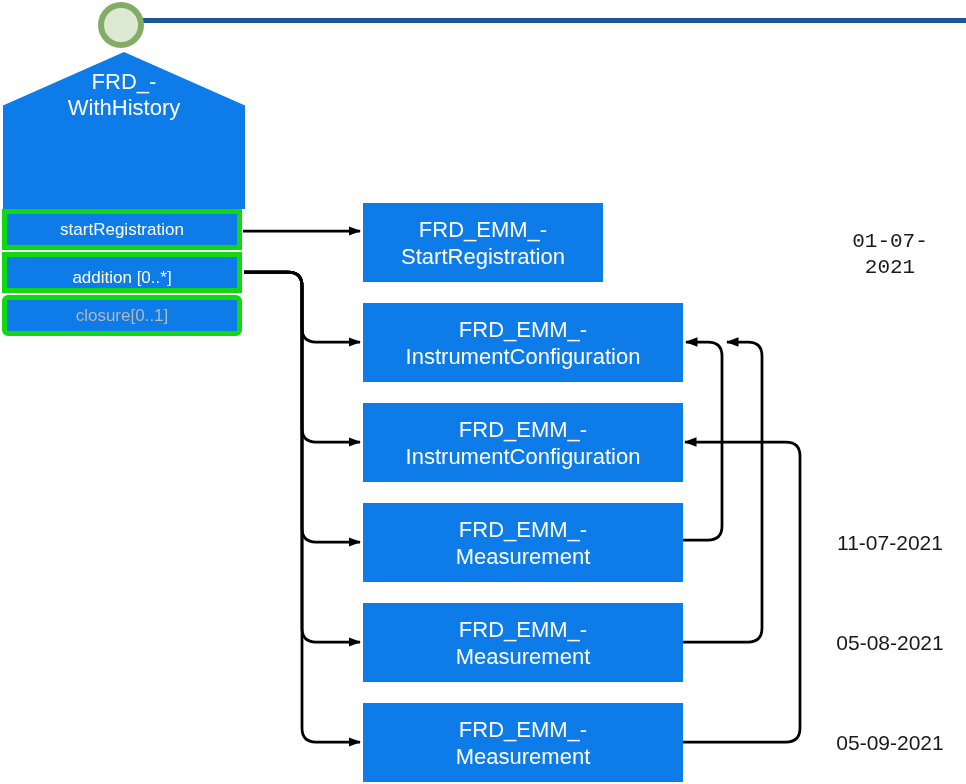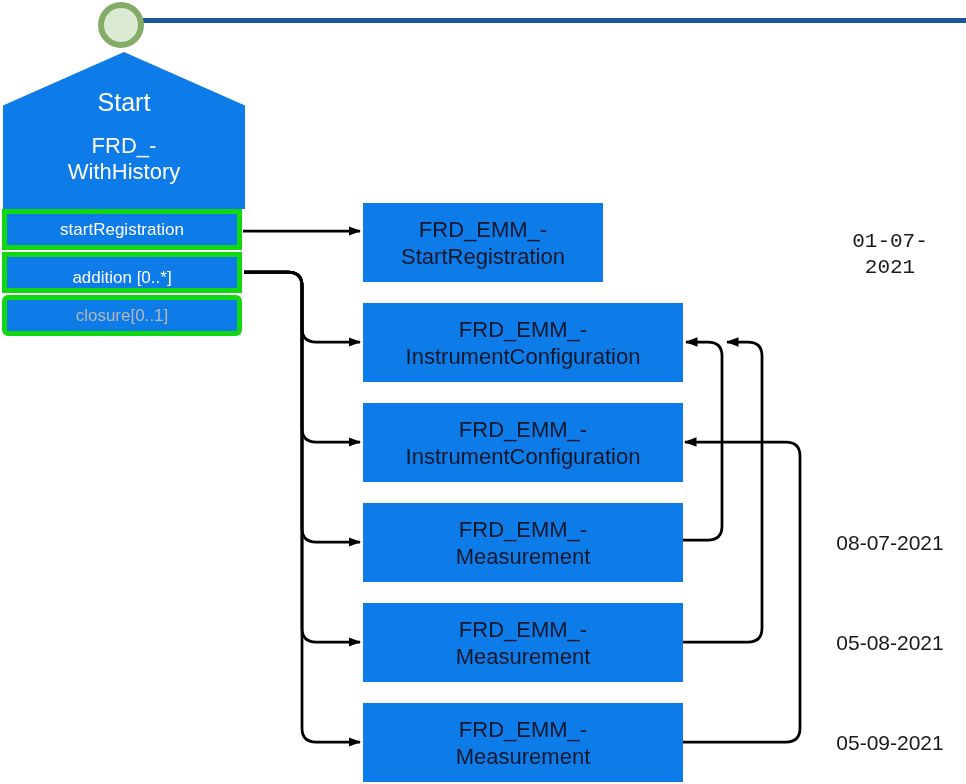--- a/index.html
+++ b/index.html
@@ -41,21 +41,21 @@
     border:5px solid var(--highlight-green);background:var(--node-blue);
     display:flex;align-items:center;justify-content:center;
     color:#ffffff;font-size:17px;
   }
   .op-row.muted{color:var(--muted);}
 
   
   .event-box{
     left:363px;height:79px;background:var(--node-blue);
     display:flex;flex-direction:column;align-items:center;justify-content:center;
-    color:#0f172a;font-size:22px;line-height:27px;text-align:center;
+    color:#ffffff;font-size:22px;line-height:27px;text-align:center;
   }
   .w-narrow{width:240px;}
   .w-wide{width:320px;}
 
   
   .date-label{
     left:828px;width:124px;text-align:center;
     color:#1a1a1a;font-size:21px;line-height:26px;
   }
 
@@ -89,21 +89,20 @@
   <path class="conn" d="M 244 272 h 44 q 14 0 14 14 V 728 q 0 14 14 14 H 360" marker-end="url(#arrow)"></path>
 
   <path class="conn" d="M 683 540 h 25 q 14 0 14 -14 V 356 q 0 -14 -14 -14 H 686" marker-end="url(#arrow)"></path>
 
   <path class="conn" d="M 683 642 h 65 q 14 0 14 -14 V 356 q 0 -14 -14 -14 H 727" marker-end="url(#arrow)"></path>
 
   <path class="conn" d="M 683 742 h 103 q 14 0 14 -14 V 456 q 0 -14 -14 -14 H 685" marker-end="url(#arrow)"></path>
 </svg>
 
 <div class="abs start-pentagon">
-  <div class="start-title">Start</div>
   <div class="start-name">
     <div>FRD_-</div>
     <div>WithHistory</div>
   </div>
 </div>
 
 <div class="abs op-row" style="top:209px;">
   <span>startRegistration</span>
 </div>
 <div class="abs op-row" style="top:252px;align-items:flex-end;">
@@ -132,15 +131,15 @@
 <div class="abs event-box w-wide" style="top:603px;">
   <div>FRD_EMM_-</div>
   <div>Measurement</div>
 </div>
 <div class="abs event-box w-wide" style="top:703px;">
   <div>FRD_EMM_-</div>
   <div>Measurement</div>
 </div>
 
 <div class="abs date-label" style="top:229px;font-family:Liberation Mono, monospace;">01-07-2021</div>
-<div class="abs date-label" style="top:530px;">08-07-2021</div>
+<div class="abs date-label" style="top:530px;">11-07-2021</div>
 <div class="abs date-label" style="top:630px;">05-08-2021</div>
 <div class="abs date-label" style="top:730px;">05-09-2021</div>
 
 </body></html>

